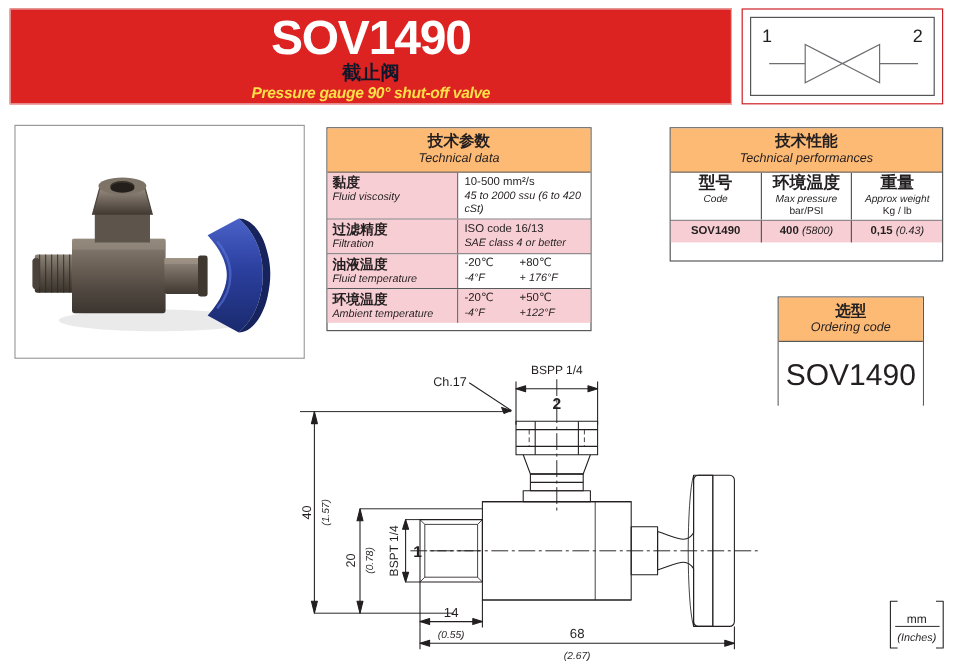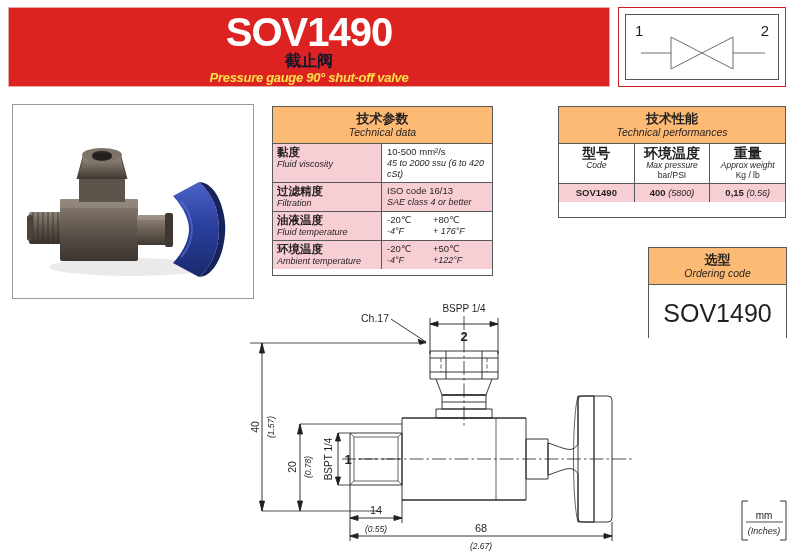--- a/index.html
+++ b/index.html
@@ -75,21 +75,21 @@
   .tp-h .c{font-size:14px;font-weight:bold;line-height:13px;font-family:"DejaVu Sans",sans-serif;}
   .tp-h .e{font-size:8.5px;font-style:italic;line-height:10px;}
   .tp-h .e2{font-size:8.5px;line-height:10px;}
   .tp-drow{display:flex;background:#f7ced3;}
   .tp-d{flex:1;box-sizing:border-box;border-right:1.2px solid #58595b;text-align:center;
         padding:3px 0 4px 0;font-size:9.5px;font-weight:bold;}
   .tp-d:last-child{border-right:none;}
   .tp-d i{font-weight:normal;font-style:italic;font-size:9px;}
 
   
-  .tord{left:648px;top:247px;width:139px;height:91px;}
+  .tord{left:648px;top:247px;width:122px;height:91px;}
   .tord .body{display:flex;align-items:center;justify-content:center;height:56px;background:#fff;}
   .ord-code{font-size:25px;letter-spacing:0px;}
 
   
   .draw{position:absolute;left:250px;top:296px;width:550px;height:256px;text-align:center;}
   .draw svg{display:block;}
 </style>
 </head>
 <body>
 
@@ -270,21 +270,21 @@
       </div>
     </div>
     <div class="tp-drow">
       <div class="tp-d">SOV1490</div>
       <div class="tp-d">
         <span>400</span>
         <i>(5800)</i>
       </div>
       <div class="tp-d">
         <span>0,15</span>
-        <i>(0.56)</i>
+        <i>(0.43)</i>
       </div>
     </div>
   </div>
 
   <div class="tbl tord">
     <div class="thead">
       <div class="t-cn">选型</div>
       <div class="t-en">Ordering code</div>
     </div>
     <div class="body">

